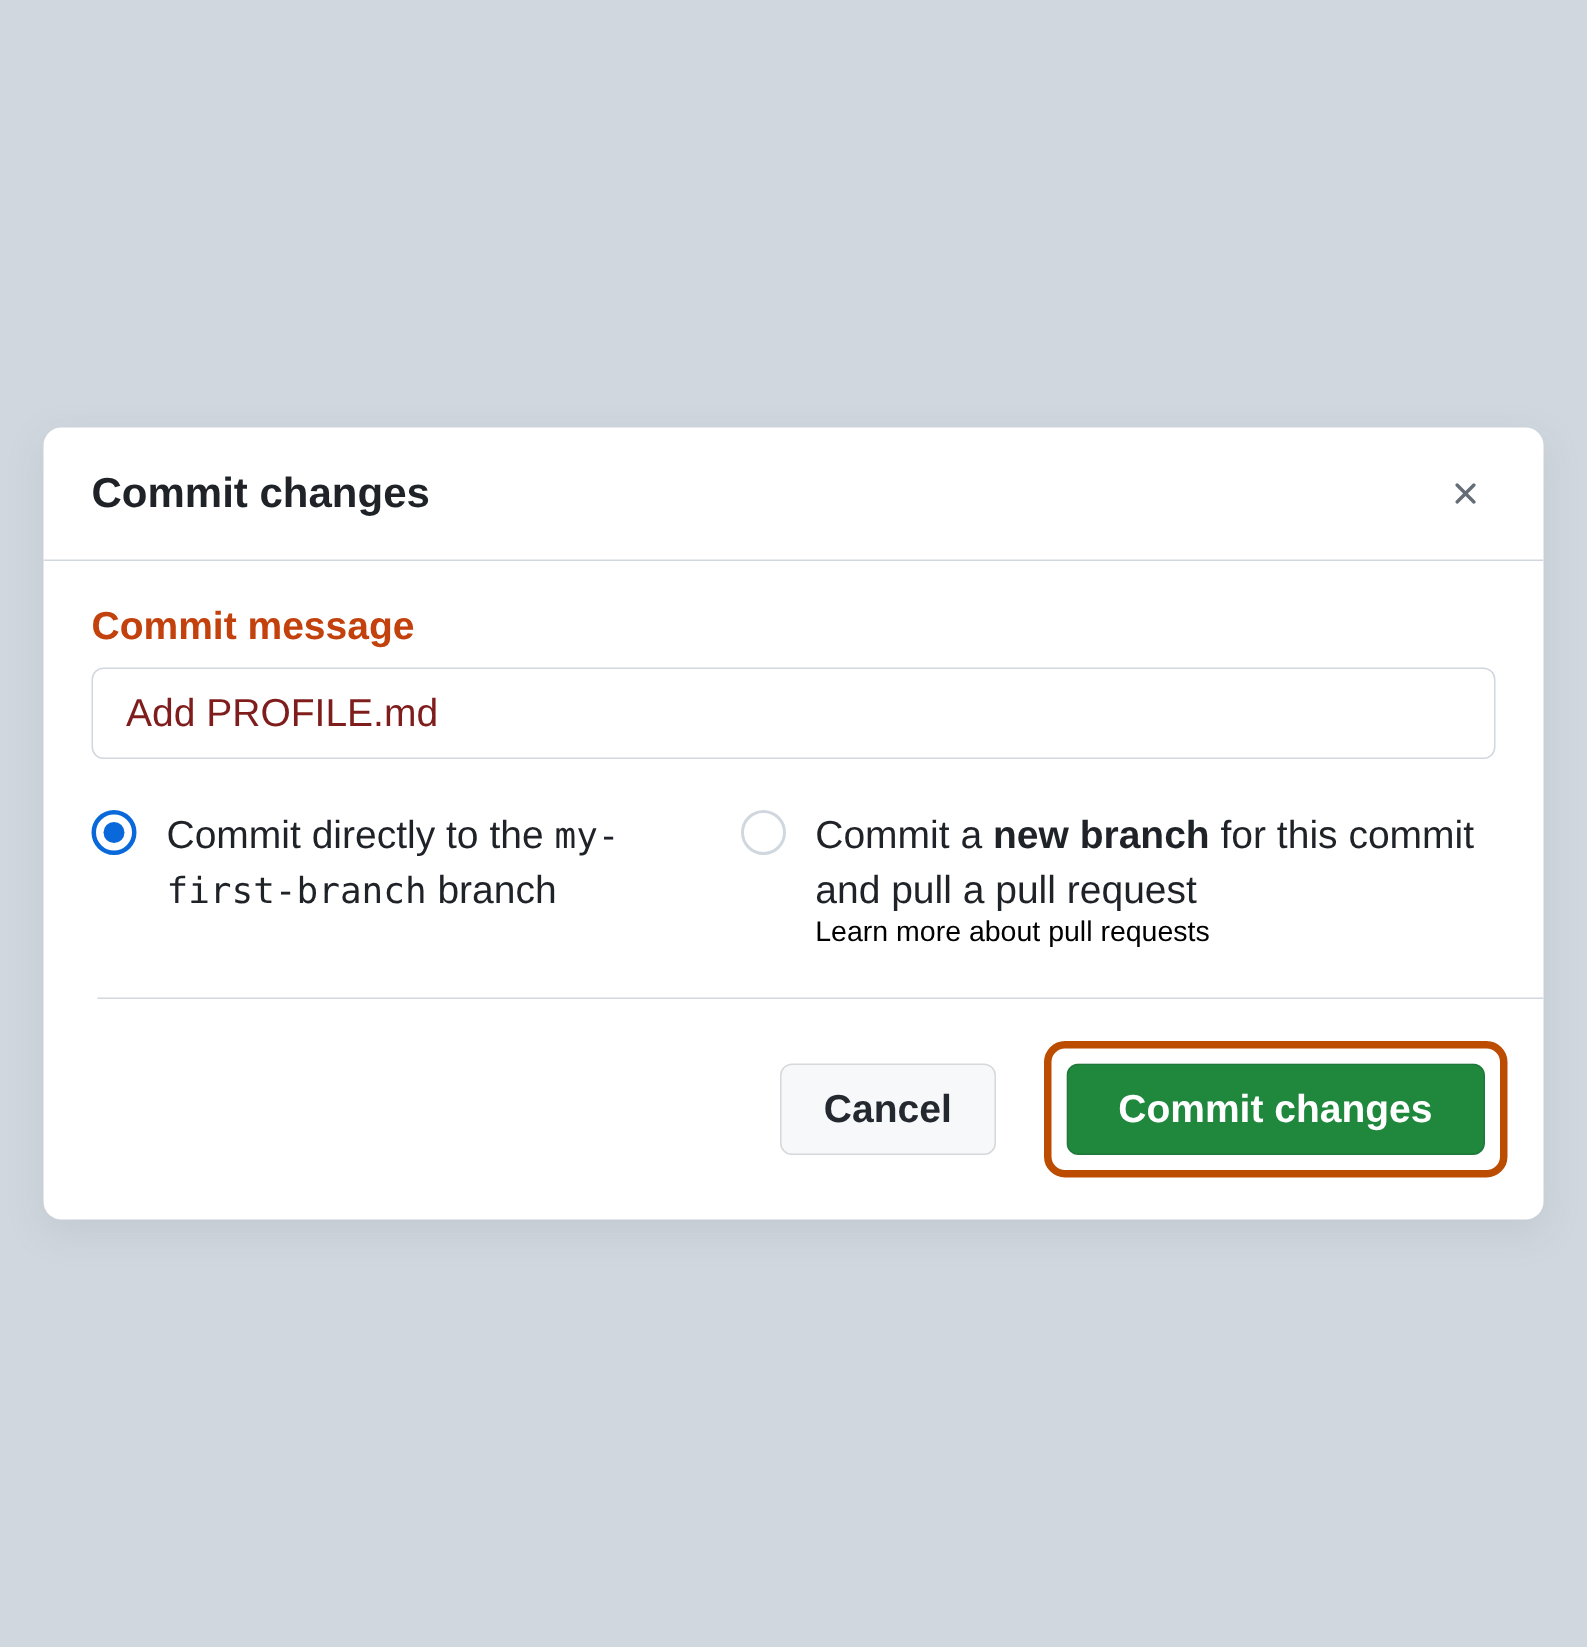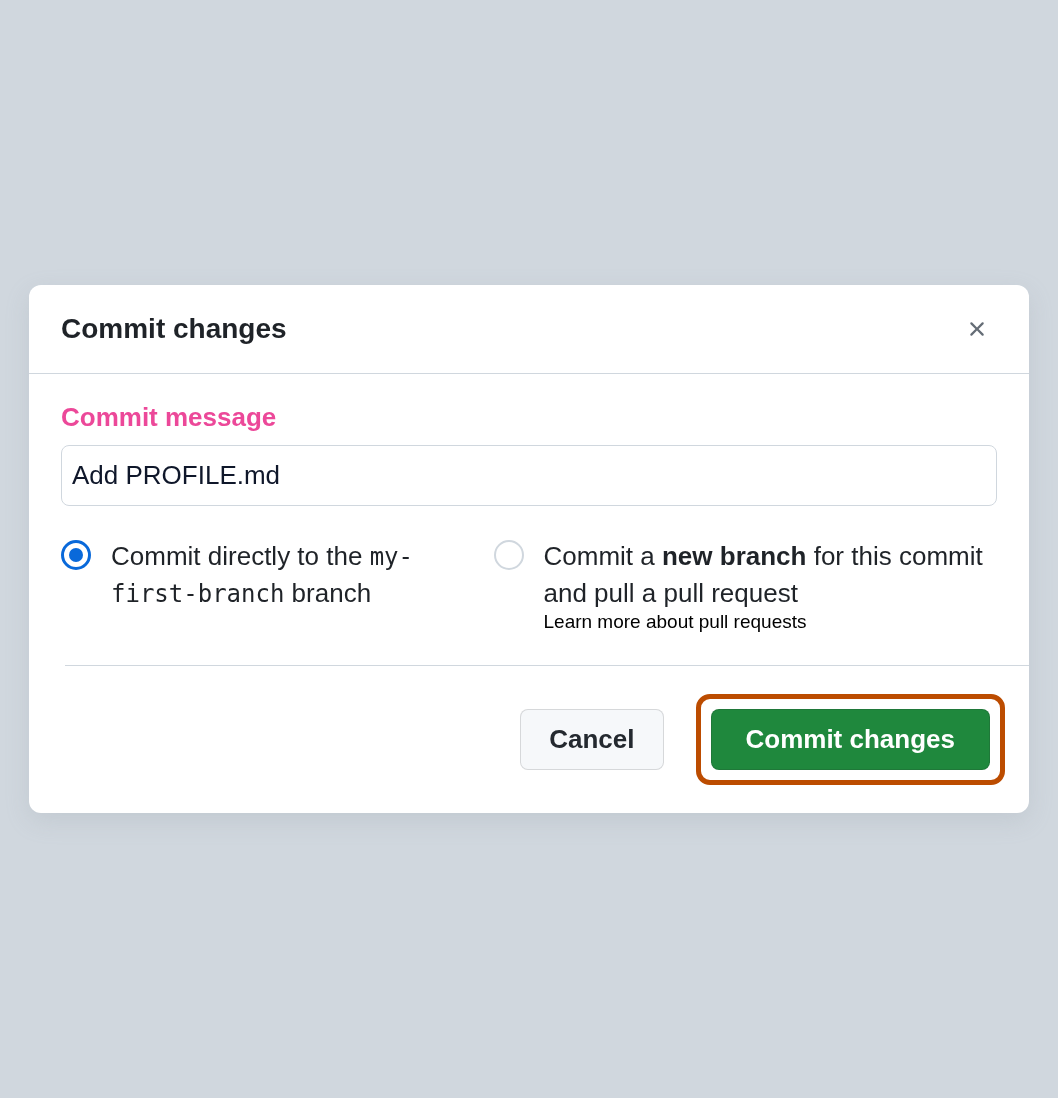--- a/index.html
+++ b/index.html
@@ -48,29 +48,29 @@
     .close-btn svg {
       width: 24px;
       height: 24px;
     }
     .dialog-body {
       padding: 28px 32px 32px 32px;
     }
     .field-label {
       font-size: 26px;
       font-weight: 600;
-      color: #ec4899;
+      color: #c2410c;
       display: block;
       margin-bottom: 12px;
     }
     .text-input {
       width: 100%;
-      padding: 14px 10px;
-      font-size: 26px;
-      color: #0f172a;
+      padding: 14px 22px;
+      font-size: 26px;
+      color: #7f1d1d;
       border: 1px solid #d0d7de;
       border-radius: 8px;
       background: #ffffff;
       font-family: inherit;
     }
     .textarea-input {
       width: 100%;
       padding: 14px 22px;
       font-size: 26px;
       color: #1f2328;

